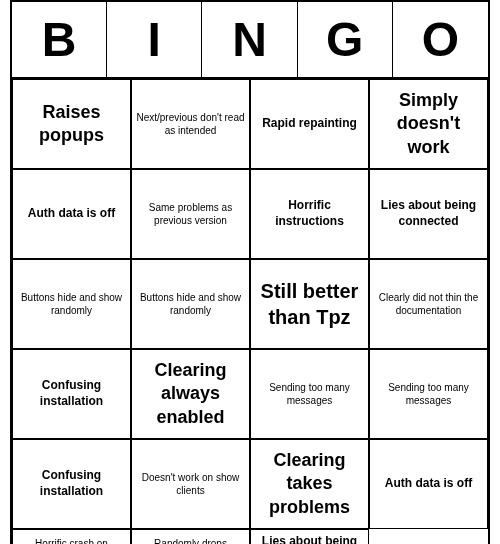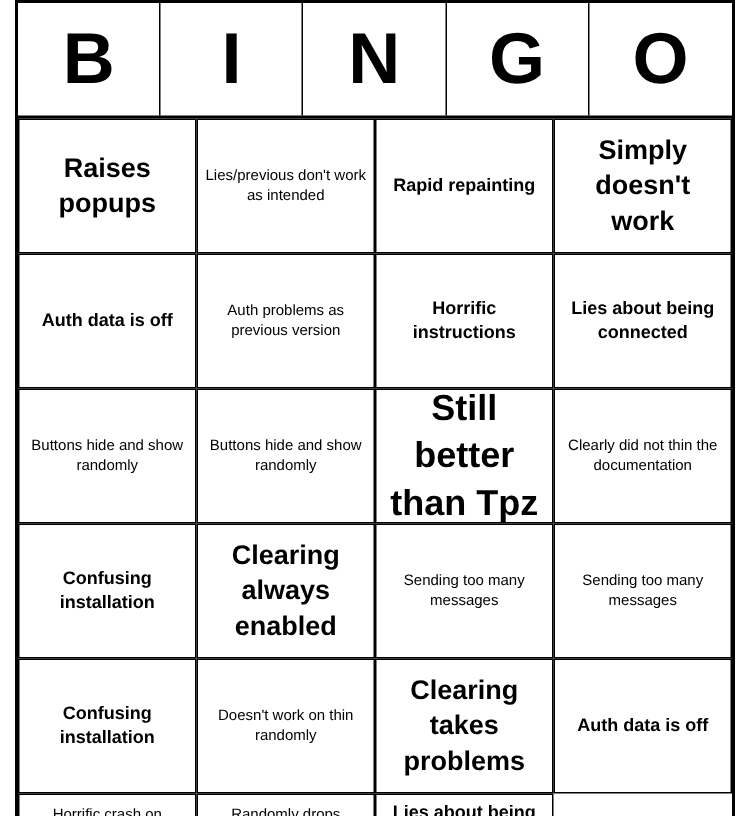--- a/index.html
+++ b/index.html
@@ -52,53 +52,53 @@
       font-weight: bold;
     }
     .bingo-cell.medium-text {
       font-size: 12px;
       font-weight: bold;
     }
     .bingo-cell.small-text {
       font-size: 10px;
     }
     .bingo-cell.center-free {
-      font-size: 24px;
+      font-size: 20px;
       font-weight: bold;
     }
   </style>
 </head>
 <body>
 
 <div class="bingo-card">
   <div class="bingo-header">
   <div class="bingo-letter">B</div>
       <div class="bingo-letter">I</div>
       <div class="bingo-letter">N</div>
       <div class="bingo-letter">G</div>
       <div class="bingo-letter">O</div>
     </div>
   <div class="bingo-grid">
   <div class="bingo-cell large-text">Raises popups</div>
-      <div class="bingo-cell small-text">Lies/previous don't work as intended</div>
+      <div class="bingo-cell small-text">Next/previous don't read as intended</div>
       <div class="bingo-cell medium-text">Rapid repainting</div>
       <div class="bingo-cell large-text">Simply doesn't work</div>
       <div class="bingo-cell medium-text">Auth data is off</div>
-      <div class="bingo-cell small-text">Auth problems as previous version</div>
+      <div class="bingo-cell small-text">Same problems as previous version</div>
       <div class="bingo-cell medium-text">Horrific instructions</div>
       <div class="bingo-cell medium-text">Lies about being connected</div>
       <div class="bingo-cell small-text">Buttons hide and show randomly</div>
       <div class="bingo-cell small-text">Buttons hide and show randomly</div>
       <div class="bingo-cell center-free">Still better than Tpz</div>
       <div class="bingo-cell small-text">Clearly did not thin the documentation</div>
       <div class="bingo-cell medium-text">Confusing installation</div>
       <div class="bingo-cell large-text">Clearing always enabled</div>
       <div class="bingo-cell small-text">Sending too many messages</div>
       <div class="bingo-cell small-text">Sending too many messages</div>
       <div class="bingo-cell medium-text">Confusing installation</div>
-      <div class="bingo-cell small-text">Doesn't work on thin randomly</div>
+      <div class="bingo-cell small-text">Doesn't work on show clients</div>
       <div class="bingo-cell large-text">Clearing takes problems</div>
       <div class="bingo-cell medium-text">Auth data is off</div>
       <div class="bingo-cell small-text">Horrific crash on installation</div>
       <div class="bingo-cell small-text">Randomly drops connection</div>
       <div class="bingo-cell medium-text">Lies about being connected</div>
     </div>
 </div>
 
 </body></html>

